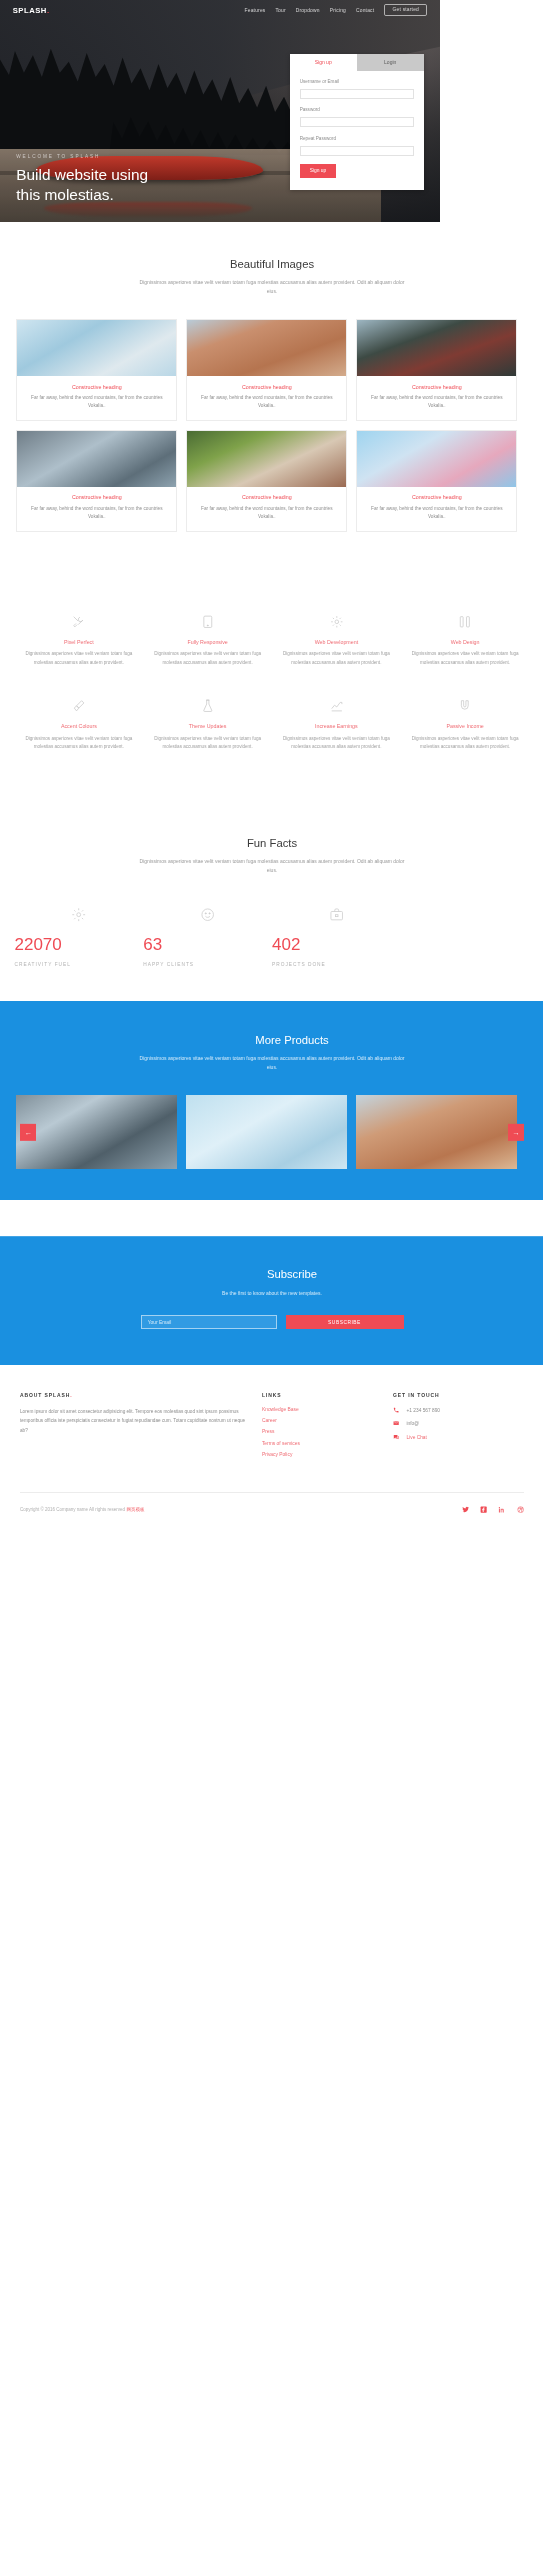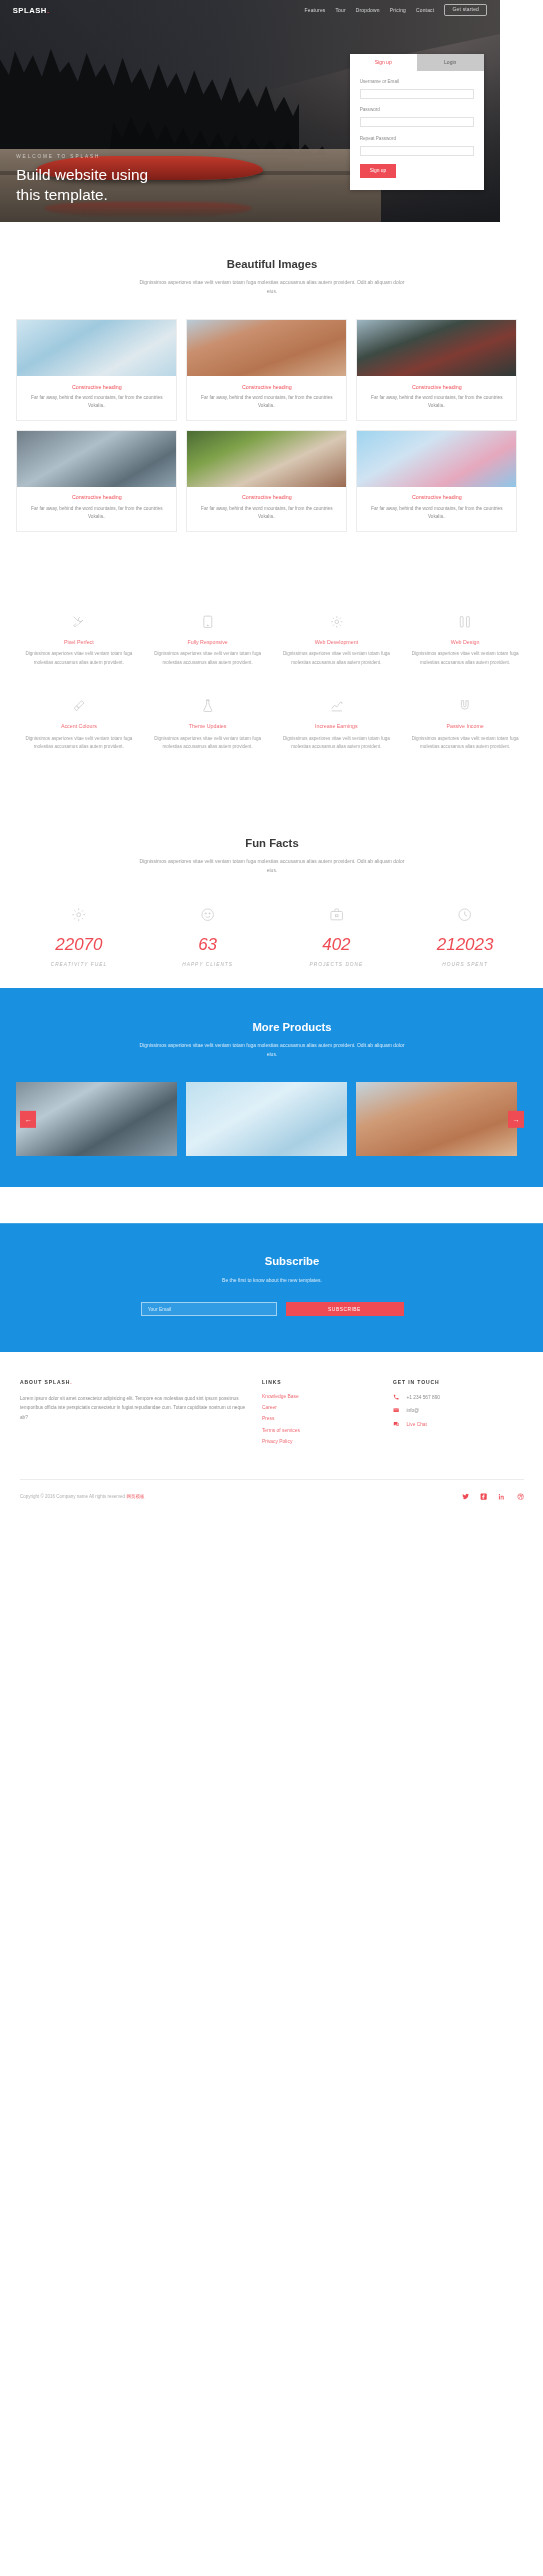--- a/index.html
+++ b/index.html
@@ -9,21 +9,21 @@
     background: #ffffff;
     color: #6f6f6f;
     font-size: 9px;
     -webkit-font-smoothing: antialiased;
   }
   .page { width: 544px; position: relative; overflow: hidden; }
 
   
   .hero {
     position: relative;
-    width: 500px;
+    width: 440px;
     height: 222px;
     overflow: hidden;
     background: #0f172a;
   }
   .hero-bg {
     position: absolute; inset: 0;
     background:
       linear-gradient(to bottom, rgba(92,88,88,0.55) 0%, rgba(40,40,45,0.35) 30%, rgba(20,22,26,0.6) 60%, rgba(18,20,24,0.9) 100%),
       linear-gradient(115deg, #16181c 0%, #1d2025 22%, #3a3a3c 45%, #56504e 62%, #6d6361 78%, #4a4948 100%);
   }
@@ -113,21 +113,21 @@
     font-family:"Liberation Sans", sans-serif;
   }
   .auth-submit {
     background:#ef4b54; color:#fff; border:0; font-size:4.9px;
     padding:4.5px 10px; cursor:pointer; font-family:"Liberation Sans", sans-serif;
   }
 
   
   .section { padding: 36px 0; background:#fff; }
   .sec-head { text-align:center; margin-bottom: 23.6px; }
-  .sec-title { font-size: 11.3px; color:#3a3a3a; font-weight:bold; margin-bottom: 8.2px; }
+  .sec-title { font-size: 11.3px; color:#3a3a3a; font-weight:normal; margin-bottom: 8.2px; }
   .sec-sub { font-size: 5px; color:#9a9a9a; line-height:1.75; width: 272px; margin: 0 auto; }
 
   
   .cards { display:flex; gap: 9px; padding: 0 16.3px; flex-wrap: wrap; }
   .card { width: 161px; background:#fff; border:0.9px solid #ececec; }
   .card-img { height: 56px; }
   .card-body { padding: 7.3px 8.2px 10px; text-align:center; }
   .card-title { color:#ef4b54; font-size:5.3px; margin-bottom:4.5px; }
   .card-text { color:#8f8f8f; font-size:4.7px; line-height:1.7; }
   .im1 { background: linear-gradient(150deg,#cfe5f0 0%,#9fc9de 35%,#dfe9ee 70%,#b9d7e6 100%); }
@@ -143,21 +143,21 @@
   .feat-icon {
     height: 20px; display:flex; align-items:center; justify-content:center;
     color:#c7c7c7; margin-bottom: 7.3px;
   }
   .feat-icon svg { width:13.6px; height:13.6px; }
   .feat-title { color:#ef6b73; font-size:5.3px; margin-bottom:5.4px; }
   .feat-text { color:#a2a2a2; font-size:4.6px; line-height:1.85; }
 
   
   .facts { display:flex; padding: 5.4px 14.5px 0; }
-  .fact { width:25%; text-align:center;font-style:italic; }
+  .fact { width:25%; text-align:left; }
   .fact-icon { color:#cfcfcf; height:22px; display:flex; align-items:center; justify-content:center; }
   .fact-icon svg { width:15.4px; height:15.4px; }
   .fact-num { color:#ef4b54; font-size:17px; margin: 9px 0 7.3px; font-weight:normal; }
   .fact-label { color:#b3b3b3; font-size:4.8px; letter-spacing:1px; }
 
   
   .blue { background:#1a90e0; }
   .blue .sec-title { color:#fff;padding-left:40px; }
   .blue .sec-sub { color: rgba(255,255,255,.82); }
   .prod-wrap { position:relative; padding: 0 16.3px; }
@@ -239,21 +239,21 @@
         <a href="#">Pricing</a>
         <a href="#">Contact</a>
         <a href="#" class="nav-cta">Get started</a>
       </div>
     </nav>
 
     <div class="hero-copy">
       <div class="hero-eyebrow">WELCOME TO SPLASH</div>
       <h1 class="hero-title">
         <span>Build website using</span><br>
-        <span>this template.</span>
+        <span>this molestias.</span>
       </h1>
     </div>
 
     <div class="auth-card">
       <div class="auth-tabs">
         <div class="auth-tab active">Sign up</div>
         <div class="auth-tab">Login</div>
       </div>
       <div class="auth-body">
         <div class="auth-label">Username or Email</div>
@@ -401,21 +401,21 @@
           <svg viewBox="0 0 24 24" fill="none" stroke="currentColor" stroke-width="1.3">
               <path d="M6 3v9a6 6 0 0 0 12 0V3h-4v9a2 2 0 0 1-4 0V3z"></path>
             </svg>
         </div>
         <div class="feat-title">Passive Income</div>
         <div class="feat-text">Dignissimos asperiores vitae velit veniam totam fuga molestias accusamus alias autem provident.</div>
       </div>
     </div>
   </section>
 
-  <section class="section" style="padding-top:33px;padding-bottom:21px;">
+  <section class="section" style="padding-top:33px;padding-bottom:34px;">
     <div class="sec-head">
       <h2 class="sec-title">Fun Facts</h2>
       <p class="sec-sub">Dignissimos asperiores vitae velit veniam totam fuga molestias accusamus alias autem provident. Odit ab aliquam dolor eius.</p>
     </div>
     <div class="facts">
       <div class="fact">
         <div class="fact-icon">
           <svg viewBox="0 0 24 24" fill="none" stroke="currentColor" stroke-width="1.3">
               <circle cx="12" cy="12" r="3"></circle>
               <path d="M12 2v3M12 19v3M2 12h3M19 12h3M5 5l2 2M17 17l2 2M19 5l-2 2M7 17l-2 2"></path>
@@ -439,30 +439,20 @@
       <div class="fact">
         <div class="fact-icon">
           <svg viewBox="0 0 24 24" fill="none" stroke="currentColor" stroke-width="1.3">
               <rect x="3" y="7" width="18" height="13" rx="1.5"></rect>
               <path d="M9 7V5a2 2 0 0 1 2-2h2a2 2 0 0 1 2 2v2"></path>
               <rect x="10" y="12" width="4" height="3"></rect>
             </svg>
         </div>
         <div class="fact-num">402</div>
         <div class="fact-label">PROJECTS DONE</div>
-      </div>
-      <div class="fact">
-        <div class="fact-icon">
-          <svg viewBox="0 0 24 24" fill="none" stroke="currentColor" stroke-width="1.3">
-              <circle cx="12" cy="12" r="9"></circle>
-              <path d="M12 7v5l3.5 2"></path>
-            </svg>
-        </div>
-        <div class="fact-num">212023</div>
-        <div class="fact-label">HOURS SPENT</div>
       </div>
     </div>
   </section>
 
   <section class="section blue" style="padding:33px 0 31px;">
     <div class="sec-head">
       <h2 class="sec-title">More Products</h2>
       <p class="sec-sub">Dignissimos asperiores vitae velit veniam totam fuga molestias accusamus alias autem provident. Odit ab aliquam dolor eius.</p>
     </div>
     <div class="prod-wrap">

